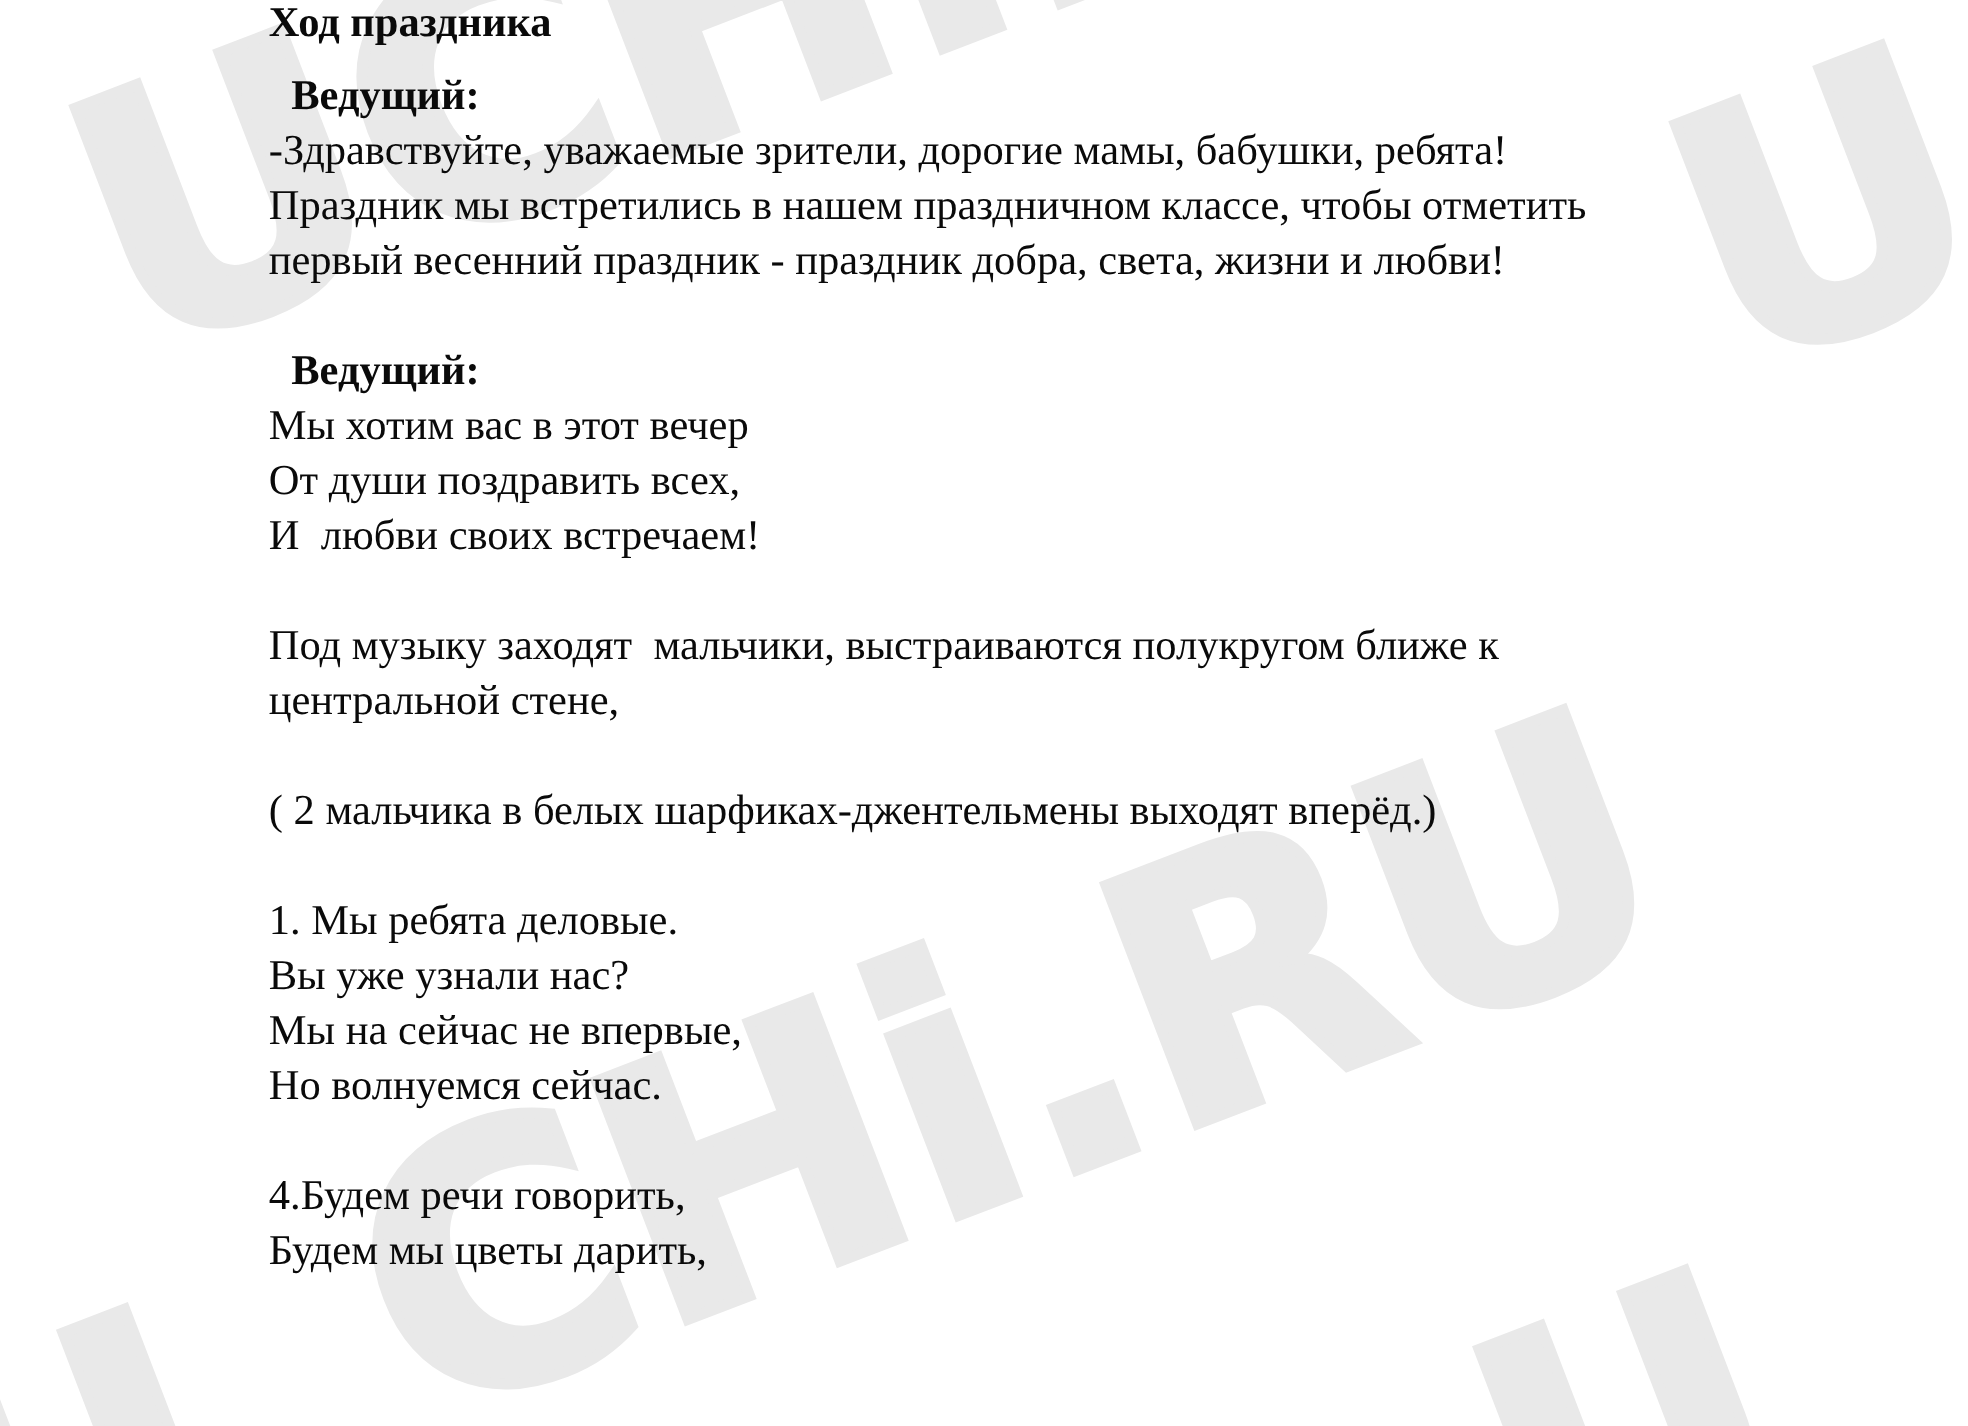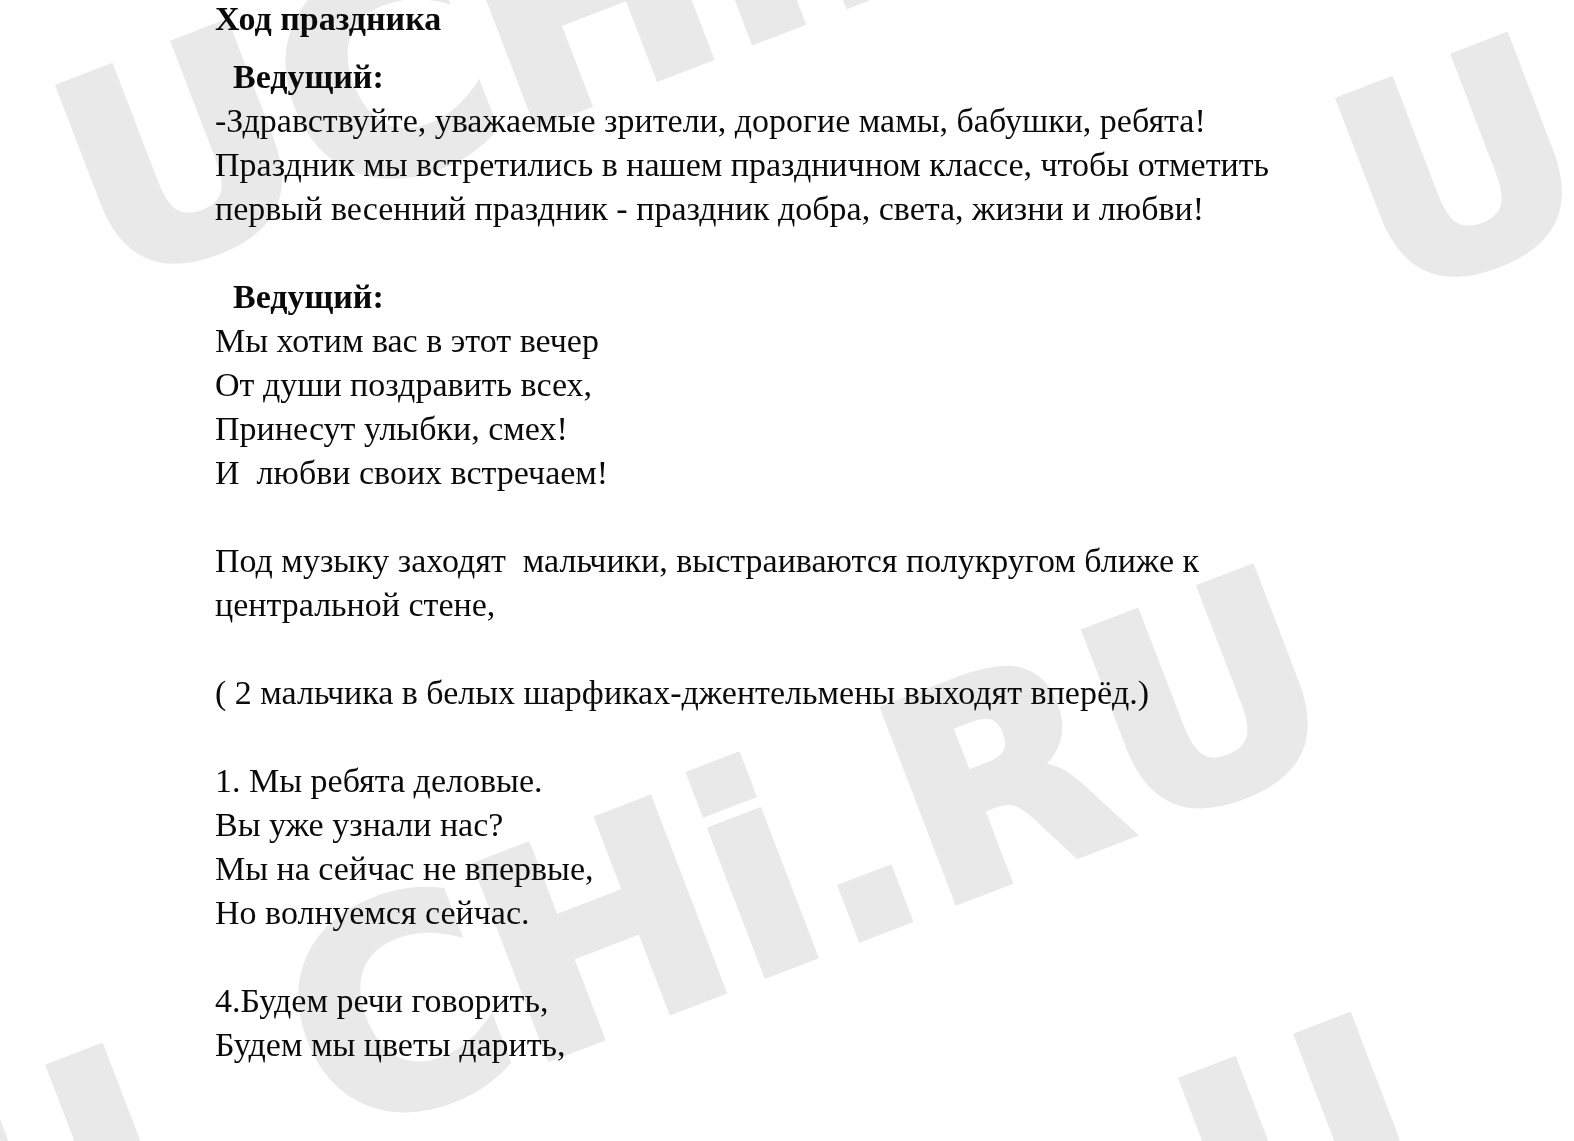--- a/index.html
+++ b/index.html
@@ -61,21 +61,20 @@
   <div class="doc-title">Ход праздника</div>
   <div id="doc-lines">
       <div class="line bold">Ведущий:</div>
       <div class="line">-Здравствуйте, уважаемые зрители, дорогие мамы, бабушки, ребята!</div>
       <div class="line">Праздник мы встретились в нашем праздничном классе, чтобы отметить</div>
       <div class="line">первый весенний праздник - праздник добра, света, жизни и любви!</div>
       <div class="line"></div>
       <div class="line bold">Ведущий:</div>
       <div class="line">Мы хотим вас в этот вечер</div>
       <div class="line">От души поздравить всех,</div>
-      <div class="line">Принесут улыбки, смех!</div>
       <div class="line">И  любви своих встречаем!</div>
       <div class="line"></div>
       <div class="line">Под музыку заходят  мальчики, выстраиваются полукругом ближе к</div>
       <div class="line">центральной стене,</div>
       <div class="line"></div>
       <div class="line">( 2 мальчика в белых шарфиках-джентельмены выходят вперёд.)</div>
       <div class="line"></div>
       <div class="line">1. Мы ребята деловые.</div>
       <div class="line">Вы уже узнали нас?</div>
       <div class="line">Мы на сейчас не впервые,</div>

